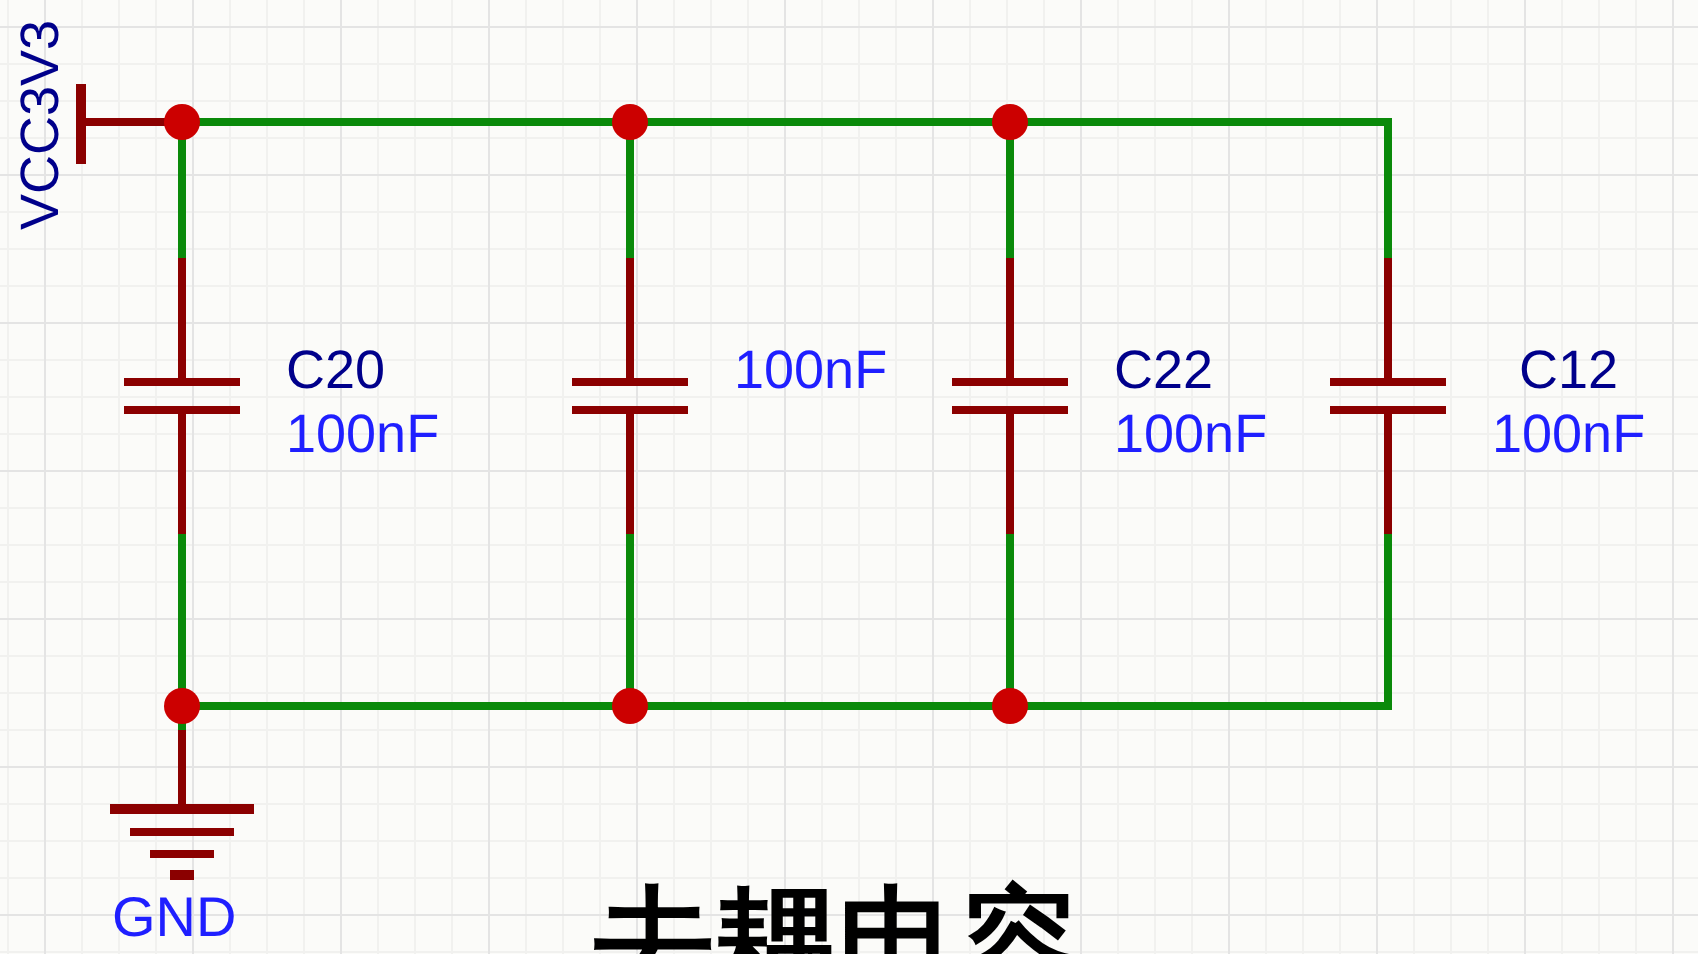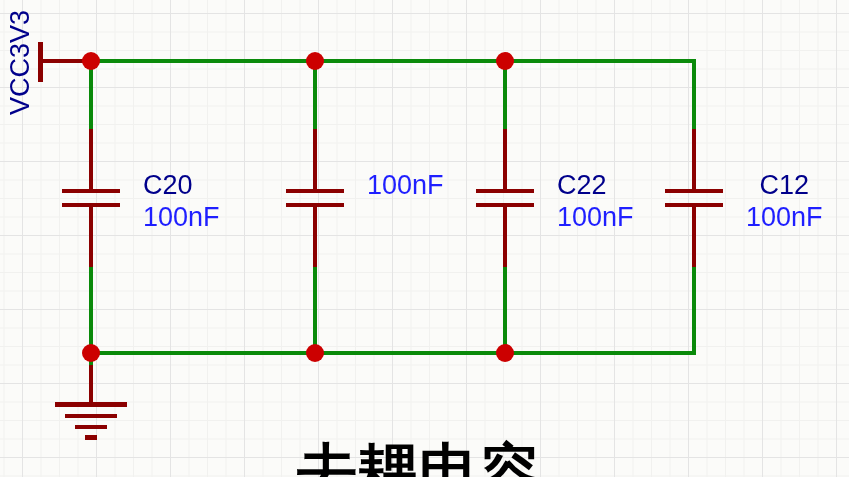--- a/index.html
+++ b/index.html
@@ -72,20 +72,21 @@
   </div>
   <div class="net-vcc">VCC3V3</div>
 
   <div>
     <div class="red" style="left:89px;top:365px;width:4px;height:40px;"></div>
     <div class="red" style="left:55px;top:402px;width:72px;height:5px;"></div>
     <div class="red" style="left:65px;top:414px;width:52px;height:4px;"></div>
     <div class="red" style="left:75px;top:425px;width:32px;height:4px;"></div>
     <div class="red" style="left:85px;top:435px;width:12px;height:5px;"></div>
   </div>
+  <div class="net-gnd">GND</div>
 
   <div class="cap" style="left:62px;">
     <div class="lead-top"></div>
     <div class="plate1"></div>
     <div class="plate2"></div>
     <div class="lead-bottom"></div>
   </div>
   <div class="cap" style="left:286px;">
     <div class="lead-top"></div>
     <div class="plate1"></div>

